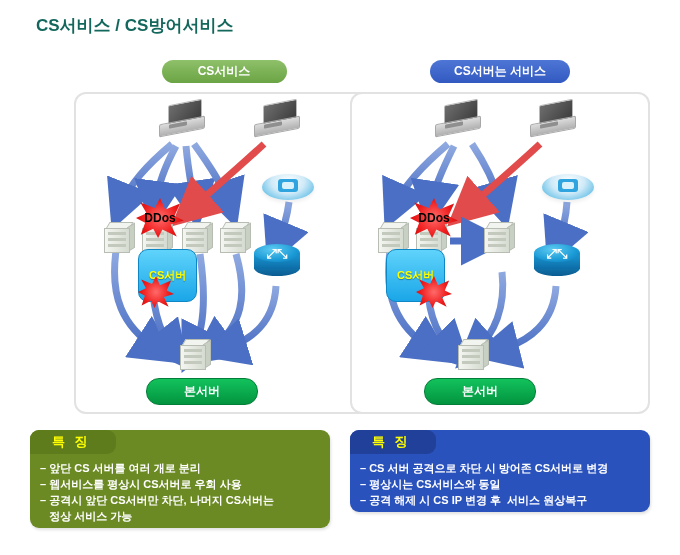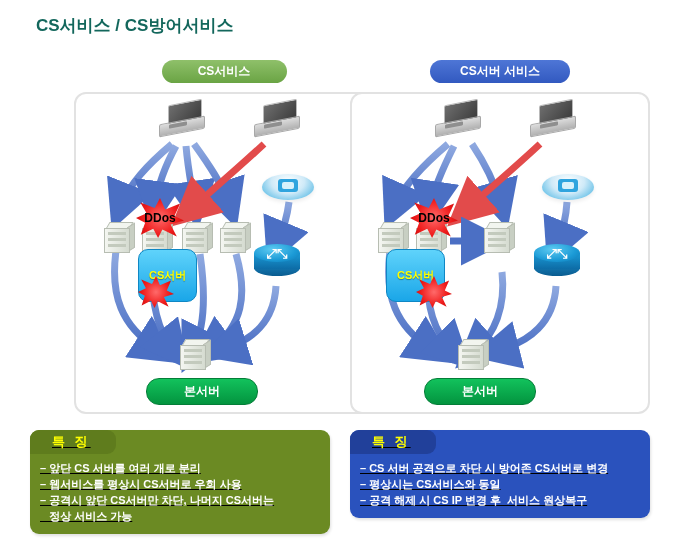--- a/index.html
+++ b/index.html
@@ -130,23 +130,22 @@
     text-align:center;font-size:12px;font-weight:bold;color:#000000;
   }
 
   .arrowsvg{position:absolute;left:0;top:0;width:100%;height:100%;}
 
   
   .featwrap{position:absolute;top:430px;width:300px;}
   .featwrap.left{left:30px;}
   .featwrap.right{left:350px;}
   .feat{
-    border-radius:9px;padding:0 0 10px 0;position:relative;
+    border-radius:9px;padding:0 0 4px 0;position:relative;
     box-shadow:1px 2px 3px rgba(0,0,0,0.12);
-    text-decoration:underline;
   }
   .feat.green{background:#6b8a23;}
   .feat.blue{background:#2a52bd;}
   .feat .tab{
     position:absolute;left:0;top:0;width:86px;height:24px;
     border-radius:9px 9px 9px 0;
   }
   .feat.green .tab{background:#5f7c1d;}
   .feat.blue .tab{background:#21409a;}
   .feat .tabtext{
@@ -294,21 +293,21 @@
       <li>– 앞단 CS 서버를 여러 개로 분리</li>
       <li>– 웹서비스를 평상시 CS서버로 우회 사용</li>
       <li>– 공격시 앞단 CS서버만 차단, 나머지 CS서버는</li>
       <li>   정상 서비스 가능</li>
     </ul>
   </div>
 </div>
 
 <div class="column right">
 
-  <div class="pill blue">CS서버 서비스</div>
+  <div class="pill blue">CS서버는 서비스</div>
 
   <div class="panel">
 
     <svg class="arrowsvg" viewBox="0 0 296 314">
       <defs>
         <linearGradient id="bg2" x1="0" y1="0" x2="0" y2="1">
           <stop offset="0%" stop-color="#8fa9e0"></stop>
             <stop offset="100%" stop-color="#4b6fc4"></stop>
         </linearGradient>
         <marker id="bh2" markerWidth="7" markerHeight="7" refX="3" refY="3.5" orient="auto">

